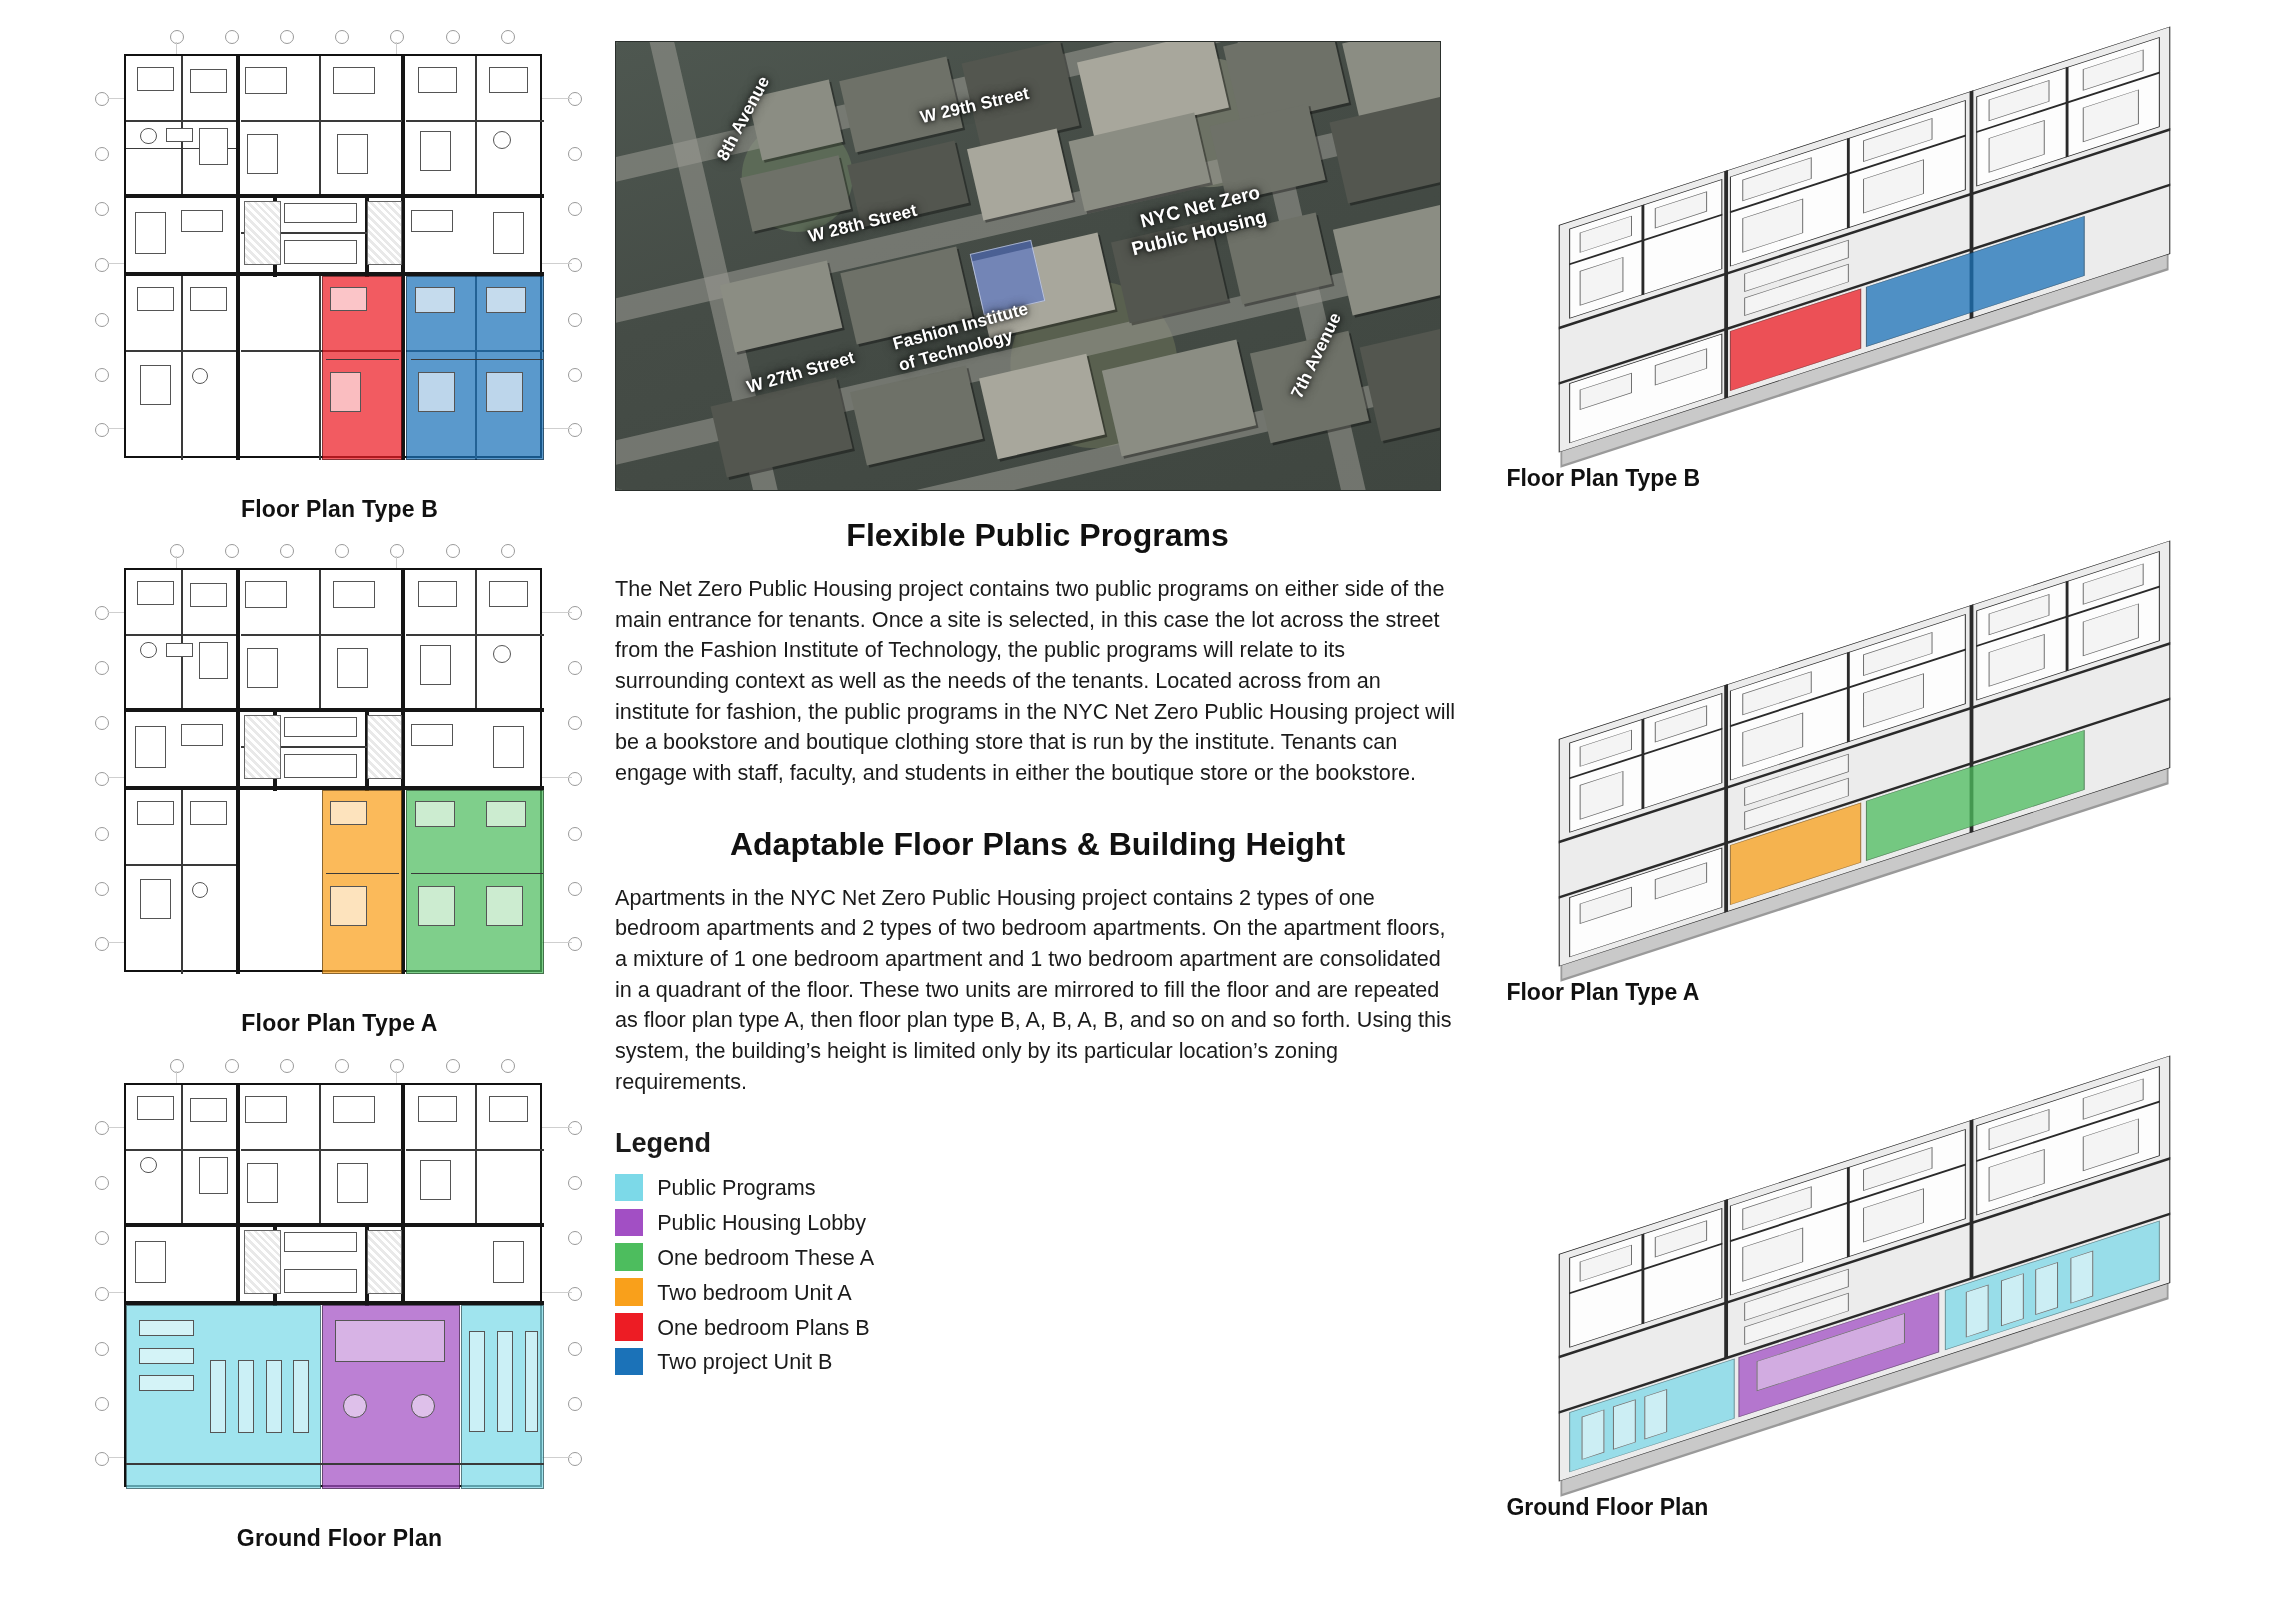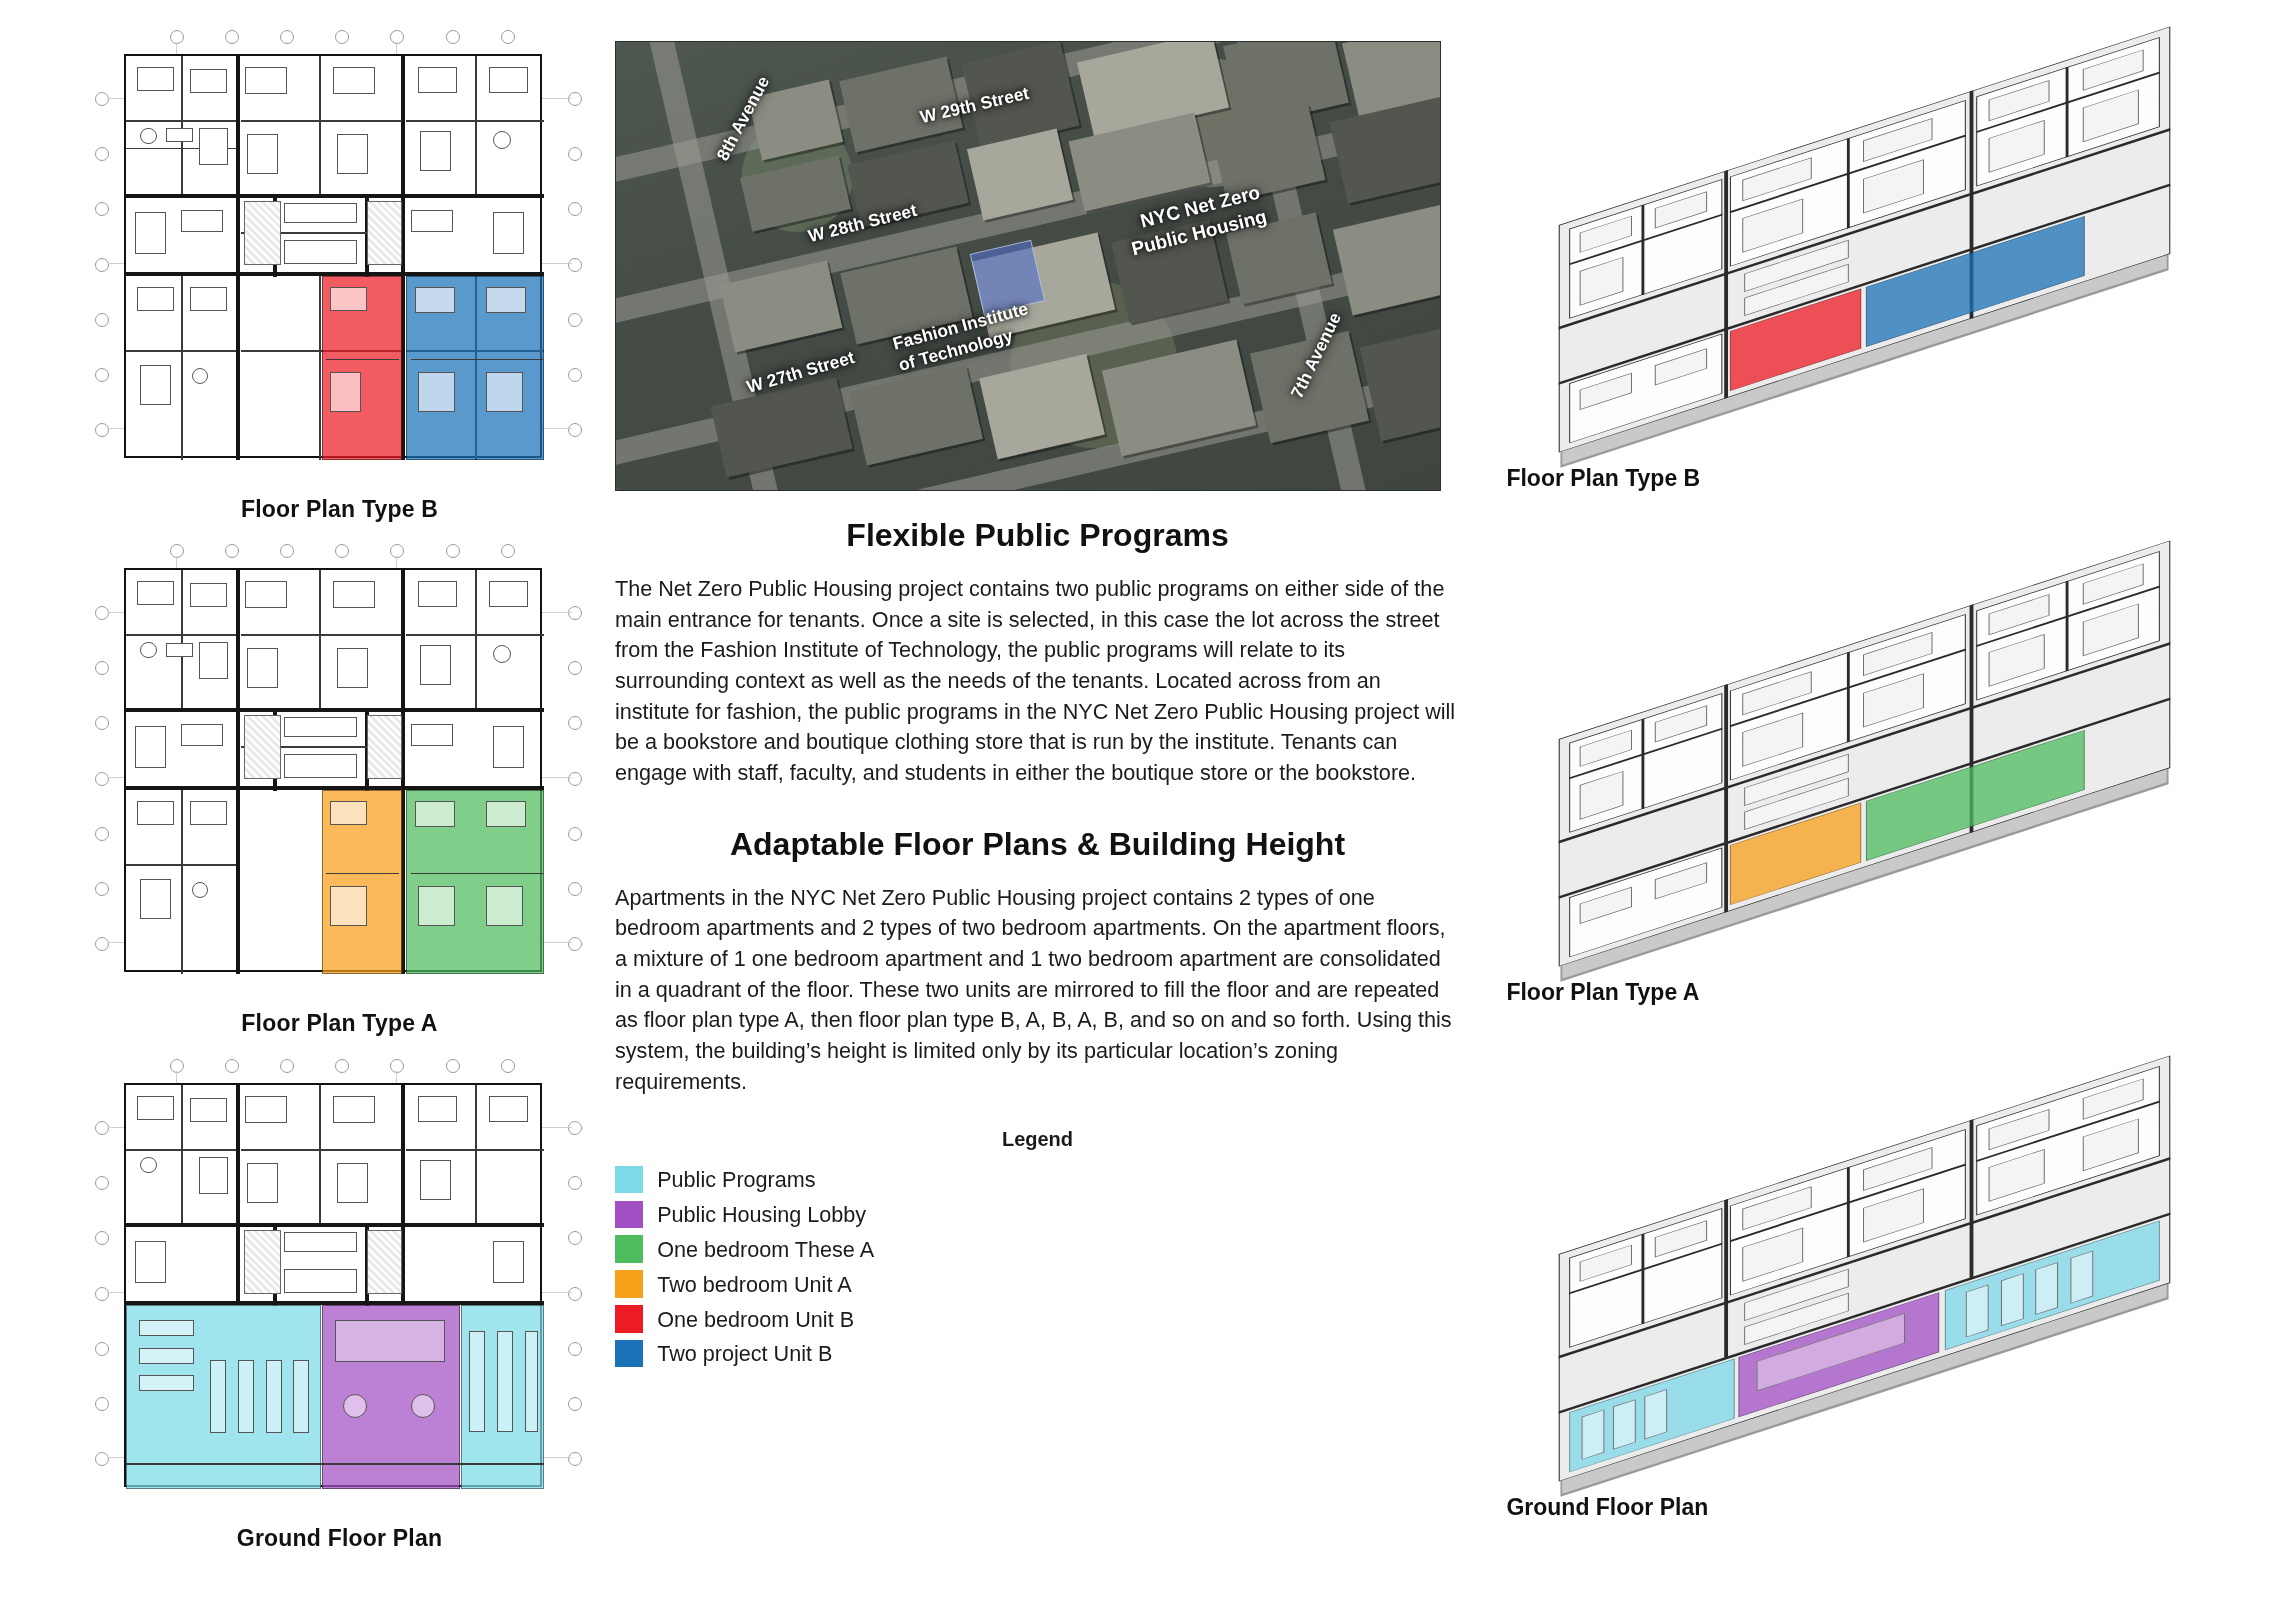--- a/index.html
+++ b/index.html
@@ -174,24 +174,23 @@
     color: #111;
   }
   p.body {
     font-size: 21.6px;
     line-height: 1.42;
     margin: 0 0 5.5px 0;
     color: #1b1b1b;
   }
 
   h3.legend-title {
-    font-size: 20px;
+    font-size: 27px;
     font-weight: bold;
     margin: 31px 0 14.7px 0;
-    text-align: center;
   }
   .legend-row {
     display: flex;
     align-items: flex-end;
     margin-bottom: 7.3px;
   }
   .legend-swatch {
     width: 27.5px; height: 27.5px;
     margin-right: 14.7px;
     flex: 0 0 auto;
@@ -601,21 +600,21 @@
     <div class="legend-row">
       <div class="legend-swatch" style="background:#4DBD5E"></div>
       <div class="legend-label">One bedroom These A</div>
     </div>
     <div class="legend-row">
       <div class="legend-swatch" style="background:#F9A01B"></div>
       <div class="legend-label">Two bedroom Unit A</div>
     </div>
     <div class="legend-row">
       <div class="legend-swatch" style="background:#ED1C24"></div>
-      <div class="legend-label">One bedroom Unit B</div>
+      <div class="legend-label">One bedroom Plans B</div>
     </div>
     <div class="legend-row">
       <div class="legend-swatch" style="background:#1B72B8"></div>
       <div class="legend-label">Two project Unit B</div>
     </div>
   </div>
 
   <div class="col-right">
 
     <div class="axo-block" style="top:0px;">

